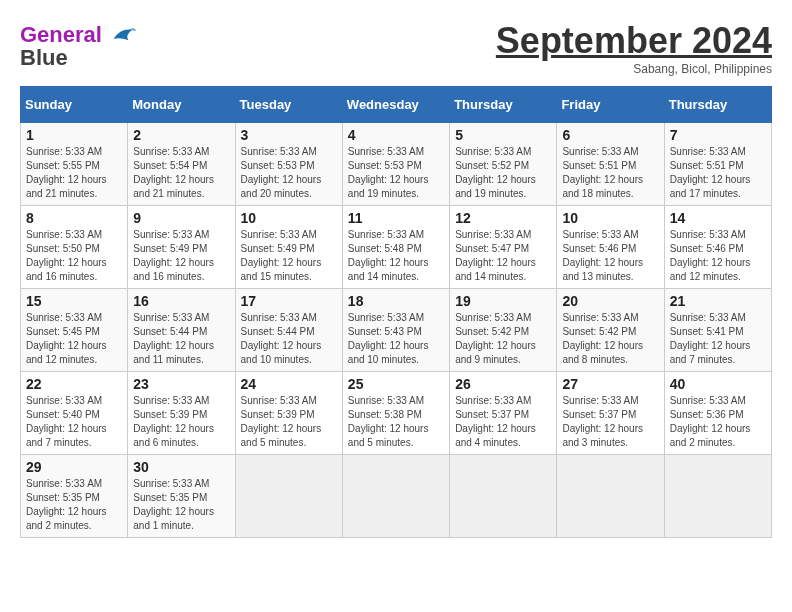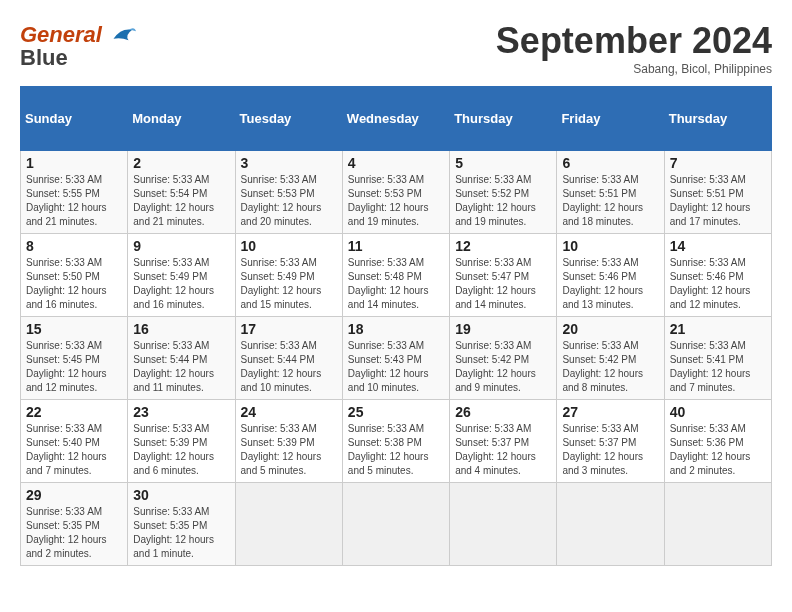--- a/index.html
+++ b/index.html
@@ -20,49 +20,49 @@
       display: flex;
       align-items: center;
     }
     .logo-text {
       font-size: 22px;
       font-weight: bold;
       color: #333;
       line-height: 1.1;
     }
     .logo-text span {
-      color: #c2410c;
-      font-style: italic;
+      color: #a21caf;
     }
     .logo-icon {
       width: 30px;
       height: 30px;
       margin-left: 4px;
     }
     .title-block {
       text-align: right;
     }
     .month-title {
       font-size: 36px;
       font-weight: bold;
       color: #333;
+      text-decoration: underline;
     }
     .location-title {
       font-size: 12px;
       color: #555;
     }
     table {
       width: 100%;
       border-collapse: collapse;
       font-size: 11px;
     }
     thead th {
       background-color: #2e6db4;
       color: #fff;
-      padding: 24px 4px;
+      padding: 10px 4px;
       text-align: left;
       font-size: 13px;
       font-weight: bold;
       border: 1px solid #2e6db4;
     }
     tbody td {
       border: 1px solid #ccc;
       vertical-align: top;
       padding: 4px 5px;
       height: 80px;

